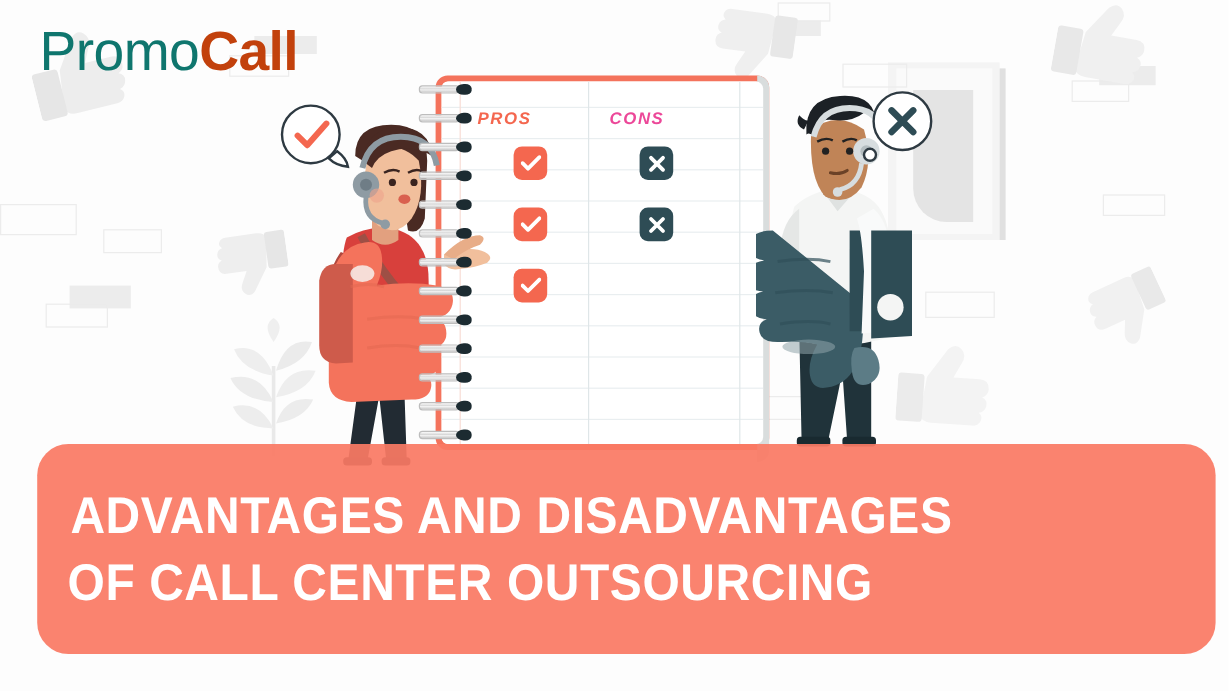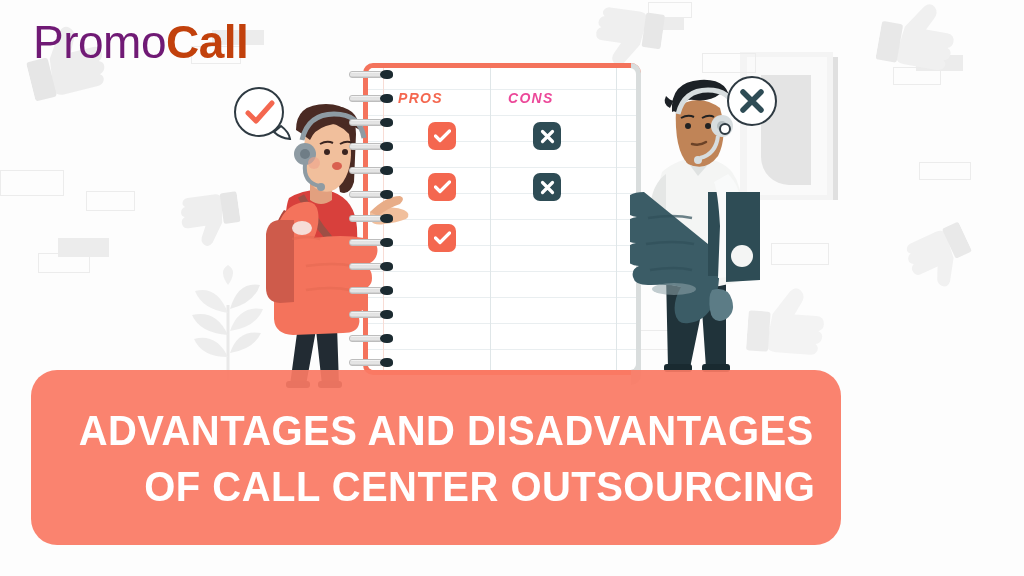--- a/index.html
+++ b/index.html
@@ -57,29 +57,29 @@
   
   .char{position:absolute;z-index:3;}
   .char svg{display:block;}
 
   
   .bubble{position:absolute;z-index:5;}
 
   
   .logo{position:absolute;left:33px;top:16px;z-index:8;white-space:nowrap;}
   .logo span{font-size:46px;line-height:52px;}
-  .logo .promo{color:#701a75;font-weight:300;letter-spacing:-0.5px;}
+  .logo .promo{color:#0f766e;font-weight:300;letter-spacing:-0.5px;}
   .logo .call{color:#c2410c;font-weight:bold;letter-spacing:-0.5px;}
 
   
   .banner{
-    position:absolute;left:31px;top:370px;width:810px;height:175px;
+    position:absolute;left:31px;top:370px;width:982px;height:175px;
     background:rgba(250,122,100,0.93);
     border-radius:26px;z-index:7;
-    display:flex;flex-direction:column;align-items:flex-end;justify-content:center;
+    display:flex;flex-direction:column;align-items:flex-start;justify-content:center;
   }
   .banner-line{
     color:#ffffff;font-weight:bold;text-transform:uppercase;
     font-size:43px;line-height:56px;letter-spacing:0.5px;
     transform:scaleX(0.93);transform-origin:center;
     text-align:center;white-space:nowrap;
   }
 </style>
 </head>
 <body>

